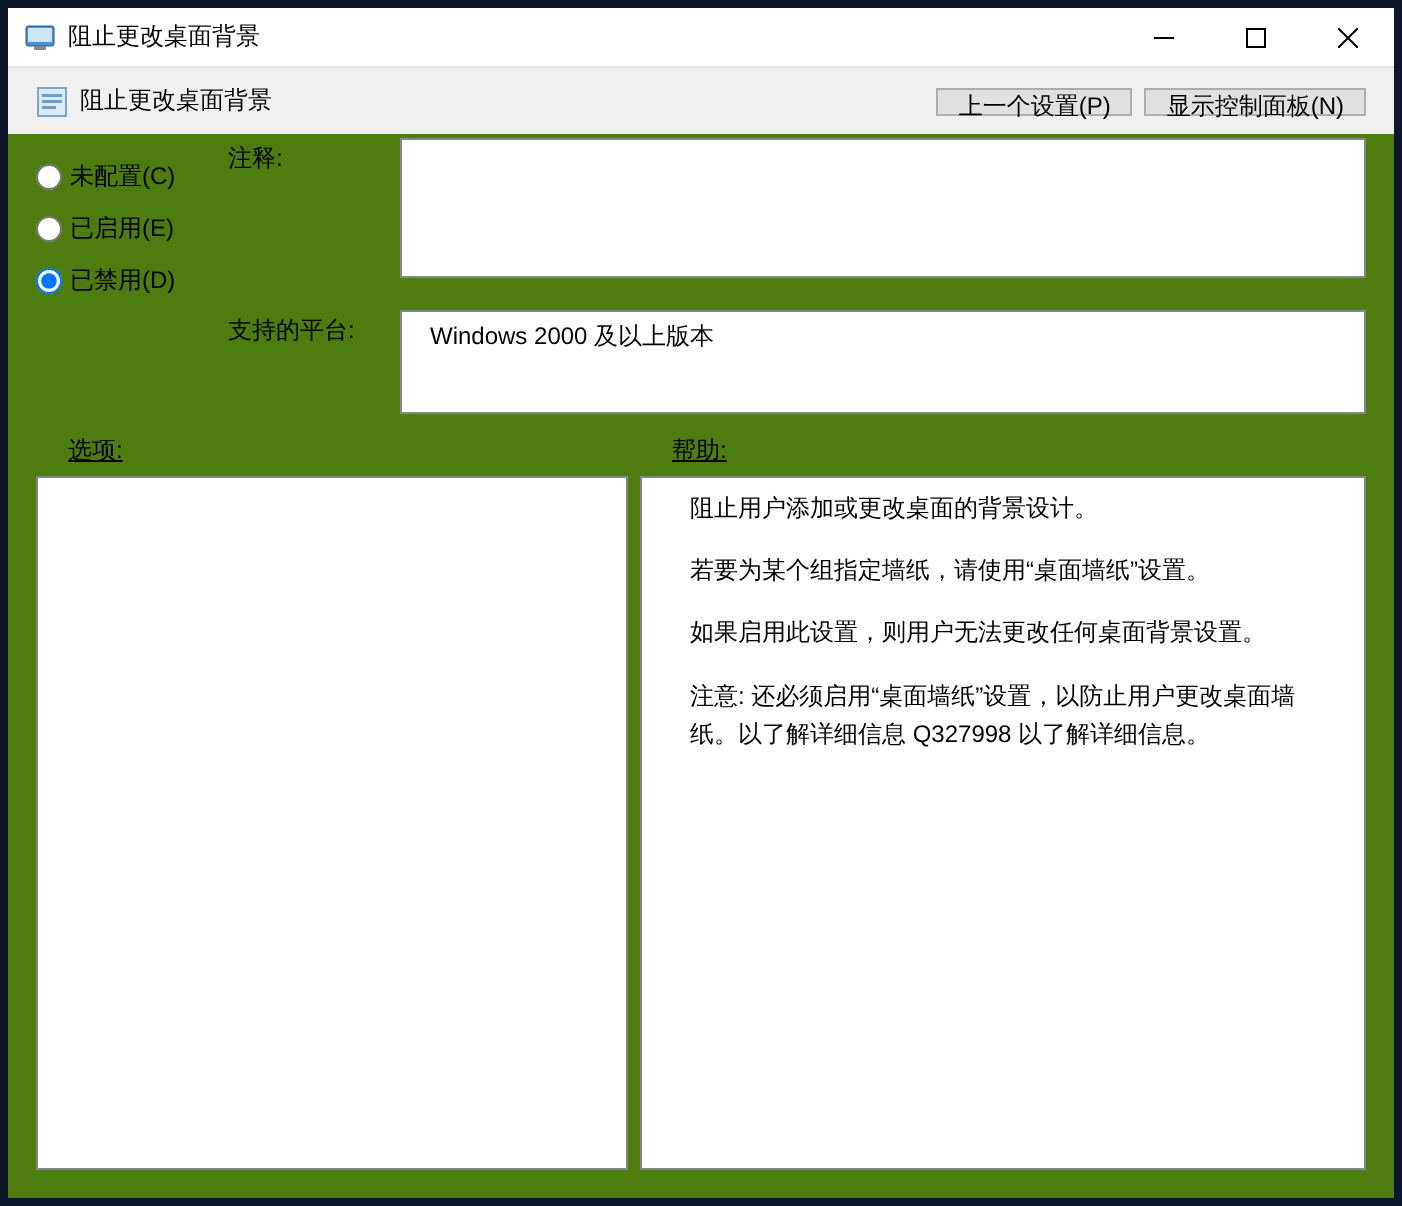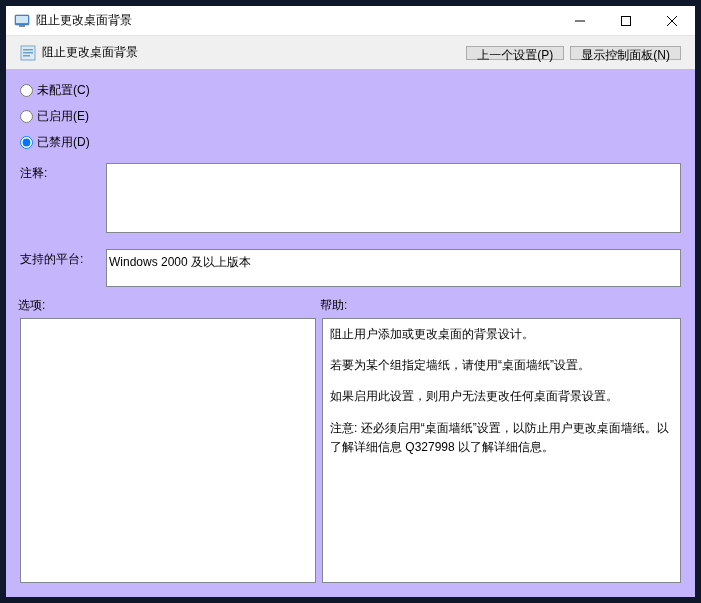--- a/index.html
+++ b/index.html
@@ -6,24 +6,24 @@
   html, body { margin:0; padding:0; }
   body {
     font-family: "Microsoft YaHei", "Segoe UI", Tahoma, sans-serif;
     font-size: 12px;
     background: #fff;
     color: #000;
   }
   .window {
     width: 701px;
     height: 603px;
-    border: 6px solid #0f172a;
+    border: 4px solid #0f172a;
     display: flex;
     flex-direction: column;
-    background: #c4b5fd;
+    background: #4d7c0f;
     justify-content: flex-end;
   }
   
   .titlebar {
     height: 30px;
     background: #fff;
     display: flex;
     align-items: center;
     border-bottom: 1px solid #e5e5e5;
   }
@@ -62,21 +62,20 @@
     font-size:12px;
     padding: 0 10px;
     cursor: pointer;
   }
 
   
   .config-row {
     display:flex;
     padding: 2px 14px 10px 14px;
     gap: 8px;
-    flex-direction: column;
   }
   .radio-col {
     width: 88px;
     padding-top: 6px;
   }
   .radio-item {
     display:flex; align-items:center;
     height: 26px;
     font-size:12px;
   }
@@ -101,53 +100,54 @@
     width:100%; height:70px;
     border:1px solid #828790;
     background:#fff;
     resize:none;
     font-family: inherit;
     font-size:12px;
     padding:2px 4px;
     overflow:auto;
   }
   .platform-box {
-    width:100%; height:38px;
-    border:1px solid #828790;
-    background:#fff;
-    font-size:12px;
-    padding:4px 2px;
+    width:100%; height:52px;
+    border:1px solid #828790;
+    background:#fff;
+    font-size:12px;
+    padding:4px 14px;
     overflow-y:scroll;
     color:#000;
   }
 
   
   .split-labels {
     display:flex;
-    padding: 0 14px 4px 12px;
-    font-size:12px;
+    padding: 0 14px 4px 30px;
+    font-size:12px;
+    text-decoration:underline;
   }
   .split-labels .left-lbl { width: 302px; }
   .split {
     flex:1;
     display:flex;
     padding: 0 14px 14px 14px;
     gap: 6px;
     min-height:0;
   }
   .options-pane {
     width: 296px;
     border:1px solid #828790;
     background:#fff;
   }
   .help-pane {
     flex:1;
     border:1px solid #828790;
     background:#fff;
-    padding:6px 7px;
+    padding:6px 24px;
     font-size:12px;
     line-height:1.6;
     overflow:auto;
   }
   .help-pane p { margin:0 0 12px 0; }
 
   
   .app-icon svg, .policy-icon svg { display:block; }
 </style>
 </head>

